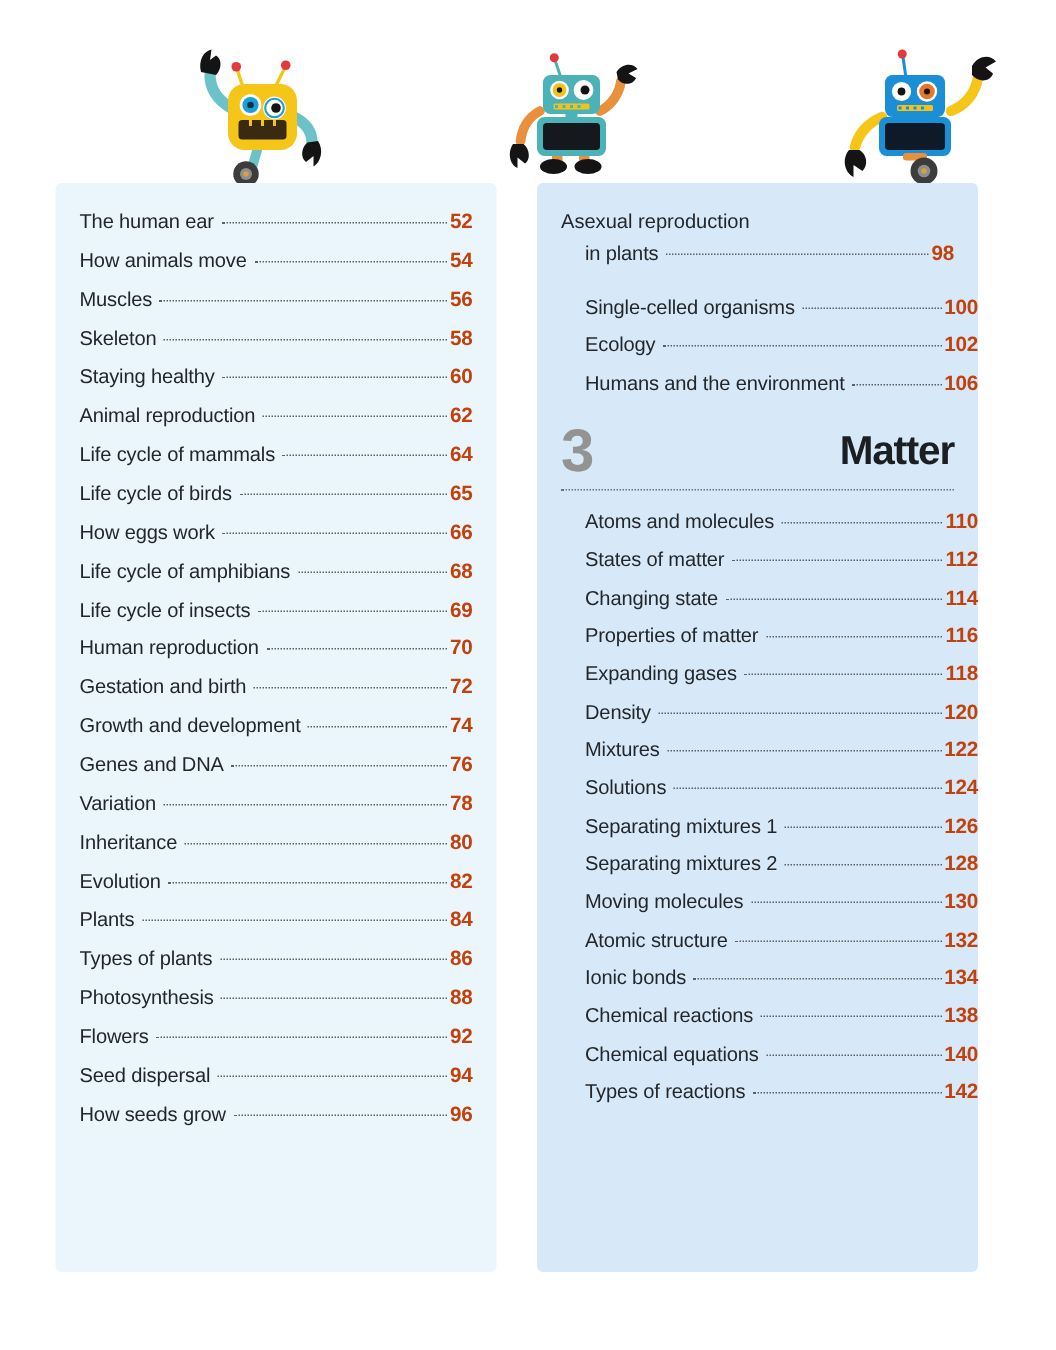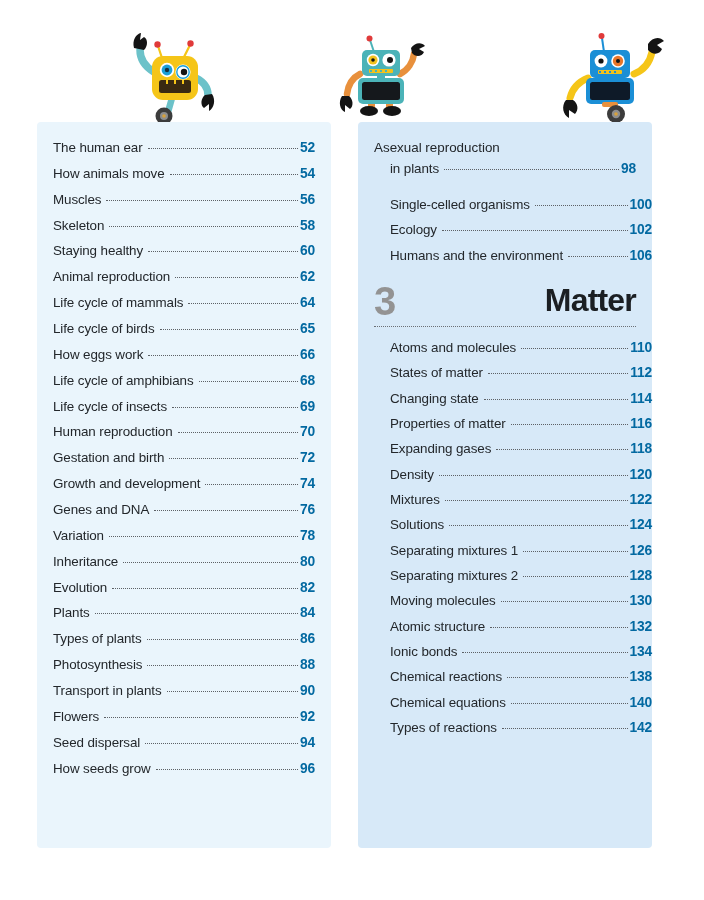--- a/index.html
+++ b/index.html
@@ -77,21 +77,21 @@
     margin: 0 2px 0 5px;
     border-bottom: 1.6px dotted #5d6166;
     position: relative;
     top: -3px;
     height: 1px;
   }
 
   .toc-page {
     font-weight: bold;
     font-size: 13.8px;
-    color: #0369a1;
+    color: #c2410c;
     white-space: nowrap;
     letter-spacing: -0.2px;
   }
 
   
   .toc-entry-multiline {
     display: block;
     margin-bottom: 21px;
   }
   .toc-entry-multiline .line-1 {
@@ -120,21 +120,21 @@
     padding-bottom: 2px;
   }
   .chapter-number {
     font-size: 40px;
     font-weight: bold;
     color: #939393;
     line-height: 0.95;
     letter-spacing: -1px;
   }
   .chapter-title {
-    font-size: 32px;
+    font-size: 27px;
     font-weight: bold;
     color: #1b1f23;
     letter-spacing: -0.8px;
   }
   .chapter-rule {
     border-bottom: 1.8px dotted #6b7076;
     height: 1px;
     width: 100%;
     margin-bottom: 13px;
   }
@@ -350,25 +350,20 @@
         <span class="toc-title">Types of plants</span>
         <span class="toc-dots"></span>
         <span class="toc-page">86</span>
       </li>
       <li class="toc-entry">
         <span class="toc-title">Photosynthesis</span>
         <span class="toc-dots"></span>
         <span class="toc-page">88</span>
       </li>
       <li class="toc-entry">
-        <span class="toc-title">Transport in plants</span>
-        <span class="toc-dots"></span>
-        <span class="toc-page">90</span>
-      </li>
-      <li class="toc-entry">
         <span class="toc-title">Flowers</span>
         <span class="toc-dots"></span>
         <span class="toc-page">92</span>
       </li>
       <li class="toc-entry">
         <span class="toc-title">Seed dispersal</span>
         <span class="toc-dots"></span>
         <span class="toc-page">94</span>
       </li>
       <li class="toc-entry">

